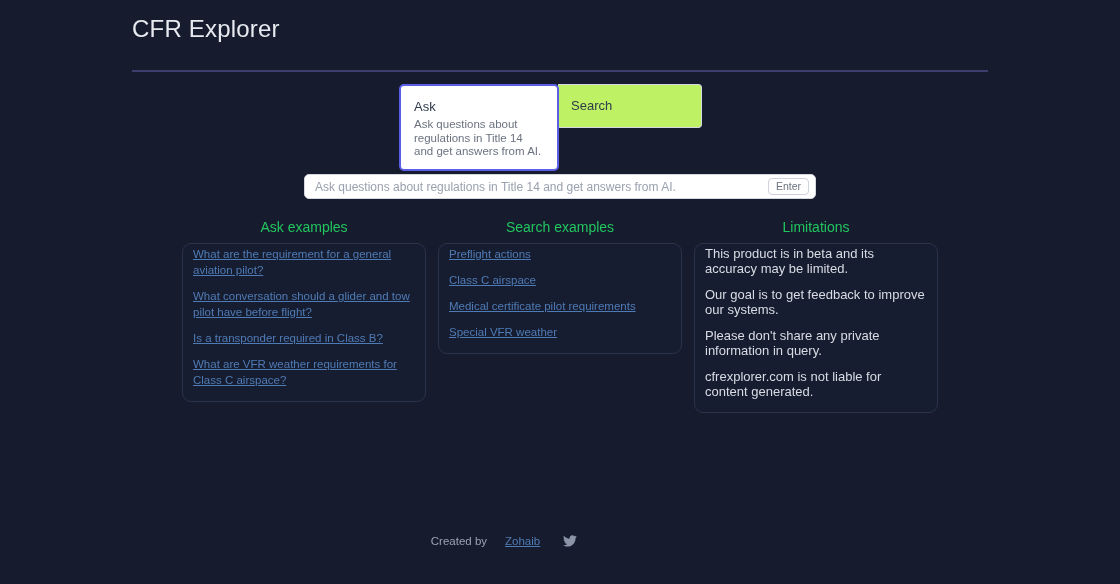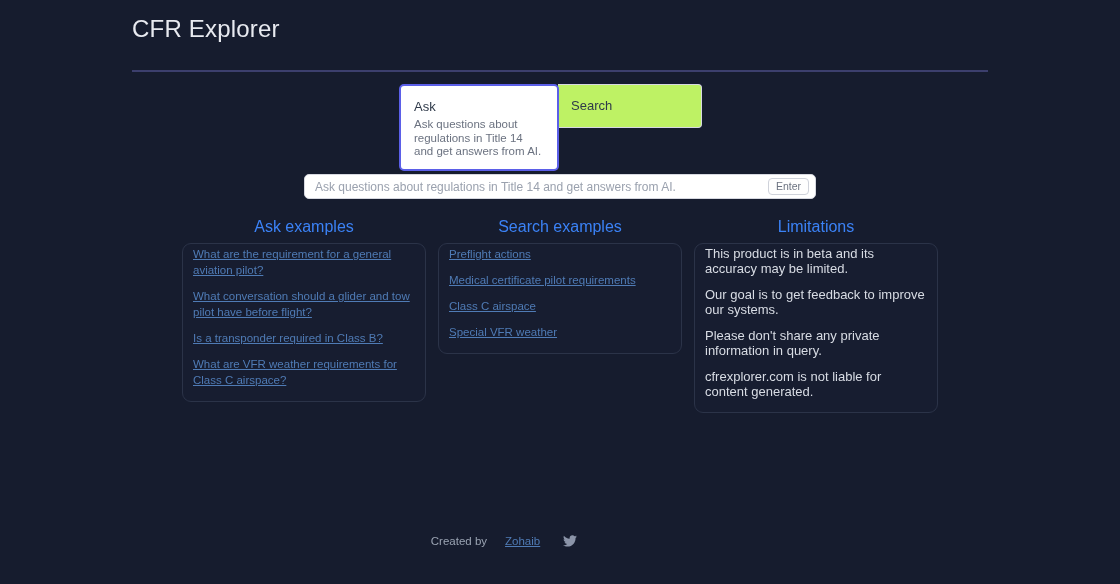--- a/index.html
+++ b/index.html
@@ -131,22 +131,22 @@
     width: 756px;
     display: flex;
     justify-content: space-between;
     align-items: flex-start;
   }
   .column {
     width: 244px;
   }
   .column-title {
     text-align: center;
-    font-size: 16px;
-    color: #3b82f6;
+    font-size: 14px;
+    color: #22c55e;
     line-height: 18px;
     margin-bottom: 7px;
   }
   .panel {
     border: 1px solid #2b3348;
     border-radius: 9px;
     background: #171d30;
     padding: 2px 10px 13px 10px;
     box-sizing: border-box;
   }
@@ -224,22 +224,22 @@
       <a class="panel-link">What conversation should a glider and tow pilot have before flight?</a>
       <a class="panel-link">Is a transponder required in Class B?</a>
       <a class="panel-link">What are VFR weather requirements for Class C airspace?</a>
     </div>
   </div>
 
   <div class="column">
     <div class="column-title">Search examples</div>
     <div class="panel">
       <a class="panel-link">Preflight actions</a>
+      <a class="panel-link">Class C airspace</a>
       <a class="panel-link">Medical certificate pilot requirements</a>
-      <a class="panel-link">Class C airspace</a>
       <a class="panel-link">Special VFR weather</a>
     </div>
   </div>
 
   <div class="column">
     <div class="column-title">Limitations</div>
     <div class="panel">
       <div class="panel-note">This product is in beta and its accuracy may be limited.</div>
       <div class="panel-note">Our goal is to get feedback to improve our systems.</div>
       <div class="panel-note">Please don't share any private information in query.</div>

